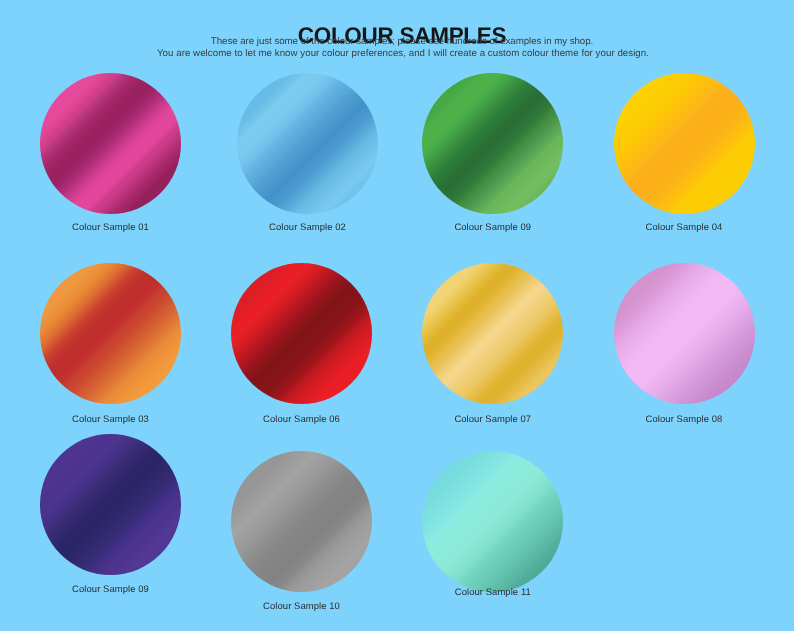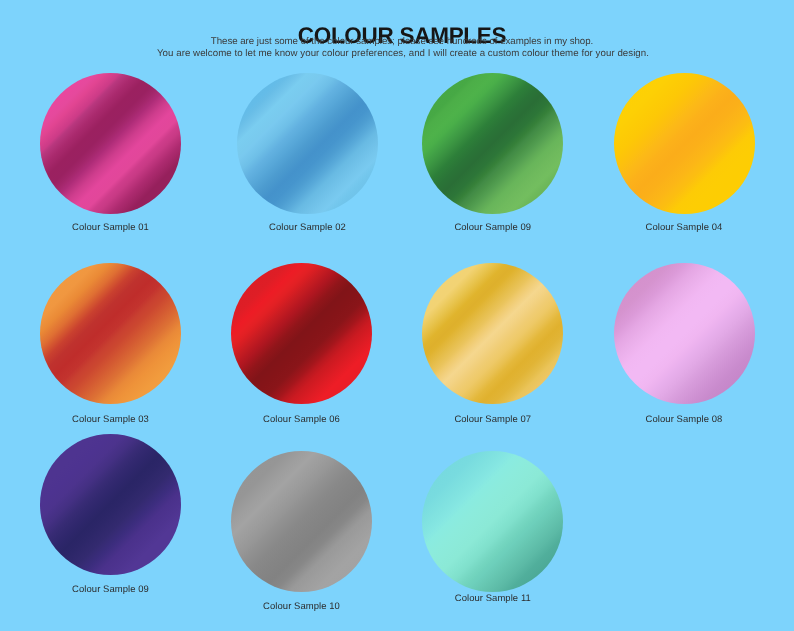--- a/index.html
+++ b/index.html
@@ -81,17 +81,17 @@
     <div class="cell" style="left:15px;top:434px">
       <div class="swatch" id="sw8" style="background: linear-gradient(135deg, rgb(78, 52, 144) 0%, rgb(78, 52, 144) 19.9%, rgb(77, 51, 144) 25%, rgb(76, 51, 141) 30.1%, rgb(68, 48, 131) 35%, rgb(55, 43, 116) 40.1%, rgb(47, 39, 108) 45%, rgb(42, 37, 102) 49.6%, rgb(44, 38, 104) 53%, rgb(51, 42, 111) 59.6%, rgb(60, 45, 126) 65%, rgb(74, 49, 139) 69.9%, rgb(78, 52, 144) 75%, rgb(82, 55, 149) 79.8%, rgb(82, 55, 149) 88%, rgb(79, 53, 146) 100%);"></div>
       <div class="label" style="top:150.0px">Colour Sample 09</div>
     </div>
     <div class="cell" style="left:206px;top:450.9px">
       <div class="swatch" id="sw9" style="background: linear-gradient(135deg, rgb(147, 147, 147) 0%, rgb(150, 150, 150) 19.9%, rgb(157, 157, 157) 25%, rgb(163, 163, 163) 30.1%, rgb(157, 157, 157) 35%, rgb(150, 150, 150) 40.1%, rgb(142, 142, 142) 45%, rgb(136, 136, 136) 49.8%, rgb(133, 133, 133) 54%, rgb(130, 130, 130) 59.9%, rgb(135, 135, 135) 65%, rgb(153, 153, 153) 70.4%, rgb(158, 158, 158) 75%, rgb(163, 163, 163) 80.3%, rgb(162, 162, 162) 88%, rgb(157, 157, 157) 100%);"></div>
       <div class="label" style="top:150.0px">Colour Sample 10</div>
     </div>
     <div class="cell" style="left:397.3px;top:450.9px">
       <div class="swatch" id="sw10" style="background: linear-gradient(135deg, rgb(115, 214, 222) 0%, rgb(120, 219, 223) 19.9%, rgb(128, 226, 224) 27%, rgb(134, 231, 226) 32%, rgb(138, 235, 224) 34.8%, rgb(140, 235, 220) 40%, rgb(140, 234, 217) 45%, rgb(139, 233, 214) 49.8%, rgb(134, 229, 210) 53%, rgb(128, 224, 204) 57%, rgb(119, 216, 195) 60.3%, rgb(113, 211, 189) 63%, rgb(109, 207, 187) 65.3%, rgb(102, 198, 177) 70%, rgb(92, 186, 166) 76%, rgb(81, 175, 156) 80.4%, rgb(74, 166, 148) 88%, rgb(69, 160, 142) 100%);"></div>
-      <div class="label" style="top:142px">Colour Sample 11</div>
+      <div class="label" style="top:136px">Colour Sample 11</div>
     </div>
   </div>
 
 </div>
 
 </body></html>

